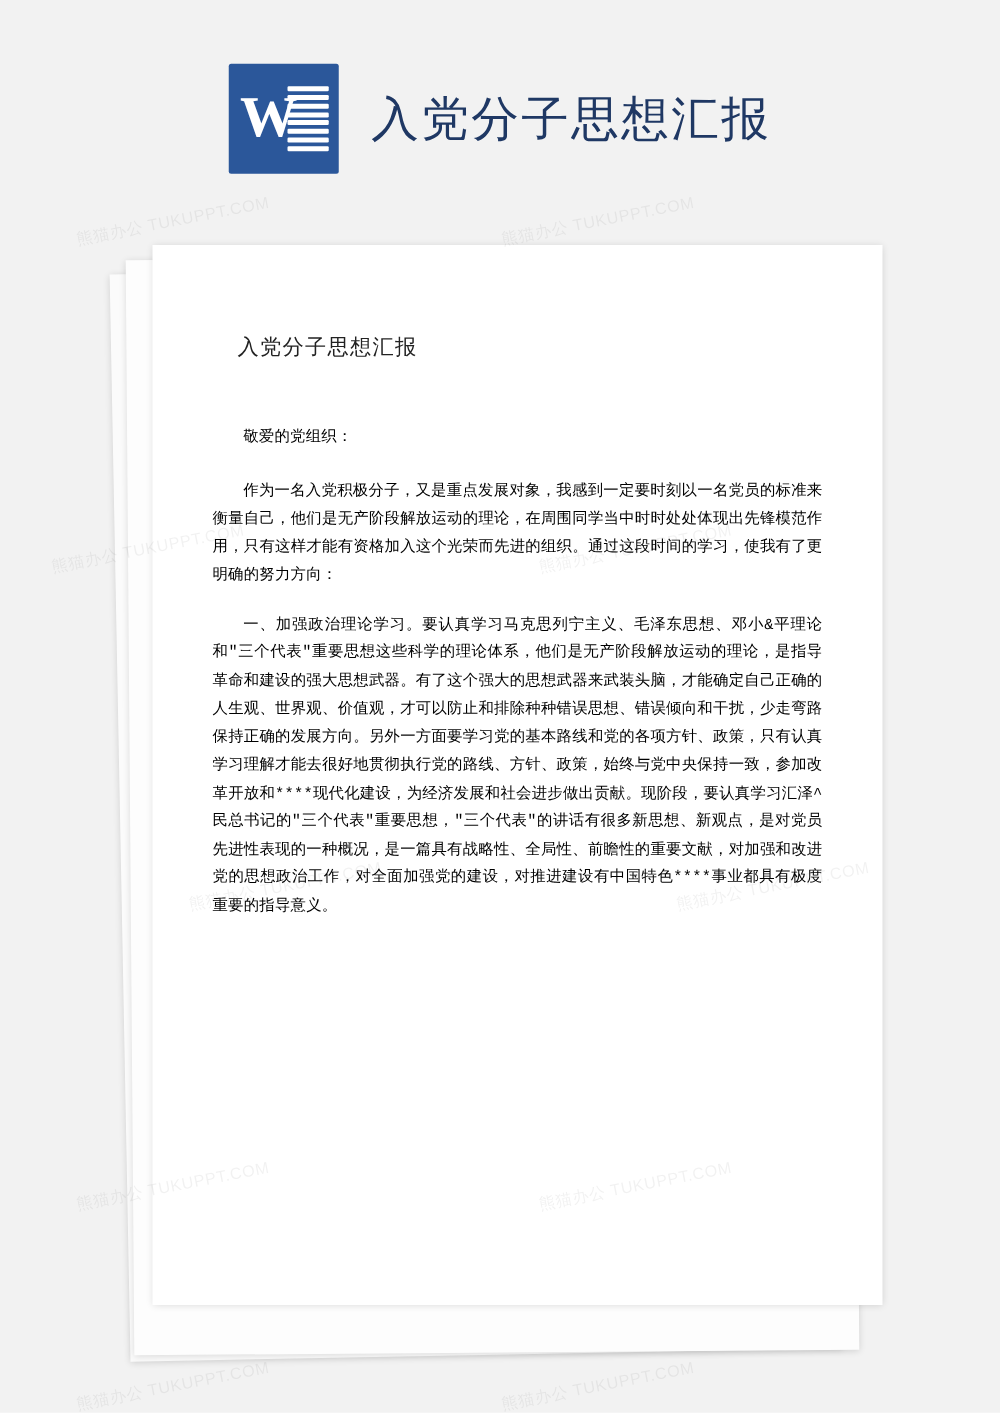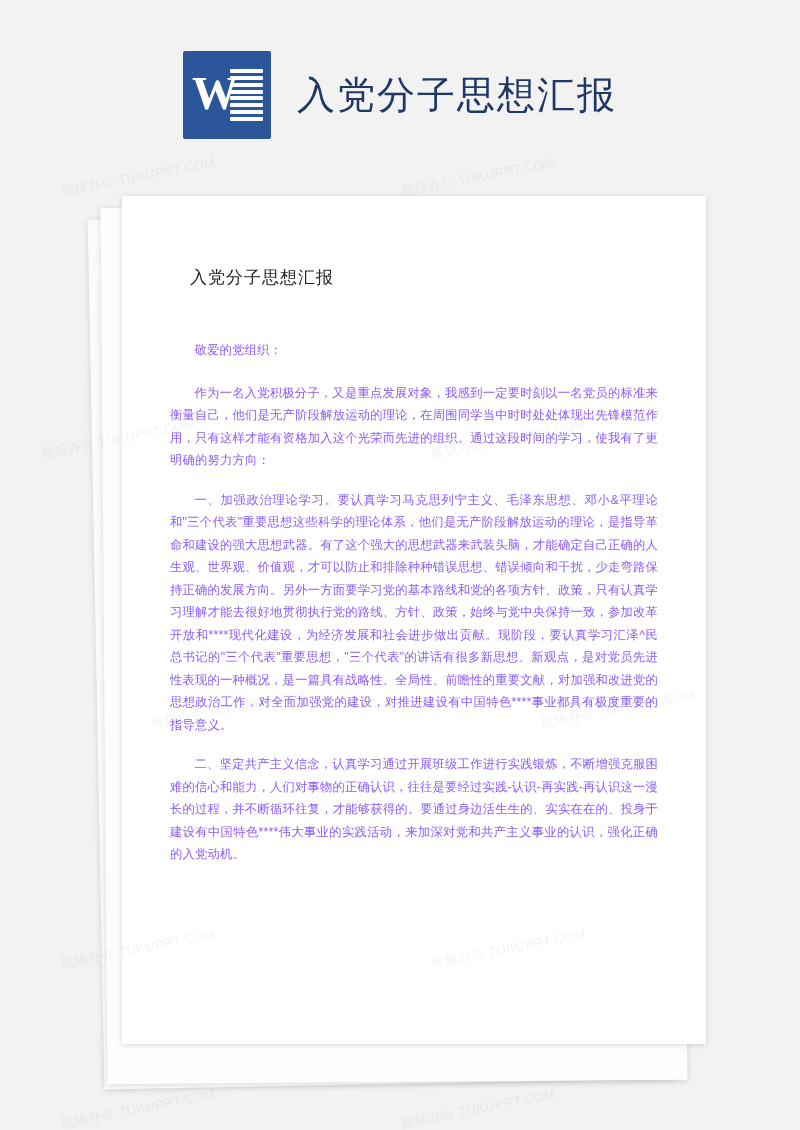--- a/index.html
+++ b/index.html
@@ -121,23 +121,23 @@
     font-size: 17px;
     font-weight: normal;
     color: #222222;
     font-family: "Liberation Sans", sans-serif;
     letter-spacing: 1px;
   }
   .page p {
     margin: 0 0 17px 0;
     font-size: 12.3px;
     line-height: 22.5px;
-    color: #8b5cf6;
+    color: #000000;
     text-align: justify;
-    font-family: Liberation Sans, sans-serif;
+    font-family: Liberation Mono, monospace;
     text-indent: 2em;
     letter-spacing: 0.2px;
   }
   .page p.greet {
     margin-bottom: 20px;
   }
 
   
   .wm {
     position: absolute;
@@ -182,21 +182,20 @@
 
 <div class="stack">
   <div class="sheet back2"></div>
   <div class="sheet back1"></div>
   <div class="sheet front">
     <div class="page">
       <h1>入党分子思想汇报</h1>
       <p class="greet">敬爱的党组织：</p>
       <p>作为一名入党积极分子，又是重点发展对象，我感到一定要时刻以一名党员的标准来衡量自己，他们是无产阶段解放运动的理论，在周围同学当中时时处处体现出先锋模范作用，只有这样才能有资格加入这个光荣而先进的组织。通过这段时间的学习，使我有了更明确的努力方向：</p>
       <p>一、加强政治理论学习。要认真学习马克思列宁主义、毛泽东思想、邓小&amp;平理论和"三个代表"重要思想这些科学的理论体系，他们是无产阶段解放运动的理论，是指导革命和建设的强大思想武器。有了这个强大的思想武器来武装头脑，才能确定自己正确的人生观、世界观、价值观，才可以防止和排除种种错误思想、错误倾向和干扰，少走弯路保持正确的发展方向。另外一方面要学习党的基本路线和党的各项方针、政策，只有认真学习理解才能去很好地贯彻执行党的路线、方针、政策，始终与党中央保持一致，参加改革开放和****现代化建设，为经济发展和社会进步做出贡献。现阶段，要认真学习汇泽^民总书记的"三个代表"重要思想，"三个代表"的讲话有很多新思想、新观点，是对党员先进性表现的一种概况，是一篇具有战略性、全局性、前瞻性的重要文献，对加强和改进党的思想政治工作，对全面加强党的建设，对推进建设有中国特色****事业都具有极度重要的指导意义。</p>
-      <p>二、坚定共产主义信念，认真学习通过开展班级工作进行实践锻炼，不断增强克服困难的信心和能力，人们对事物的正确认识，往往是要经过实践-认识-再实践-再认识这一漫长的过程，并不断循环往复，才能够获得的。要通过身边活生生的、实实在在的、投身于建设有中国特色****伟大事业的实践活动，来加深对党和共产主义事业的认识，强化正确的入党动机。</p>
     </div>
   </div>
 </div>
 
 <div class="wm w1">熊猫办公 TUKUPPT.COM</div>
 <div class="wm w2">熊猫办公 TUKUPPT.COM</div>
 <div class="wm w3">熊猫办公 TUKUPPT.COM</div>
 <div class="wm w4">熊猫办公 TUKUPPT.COM</div>
 <div class="wm w5">熊猫办公 TUKUPPT.COM</div>
 <div class="wm w6">熊猫办公 TUKUPPT.COM</div>

